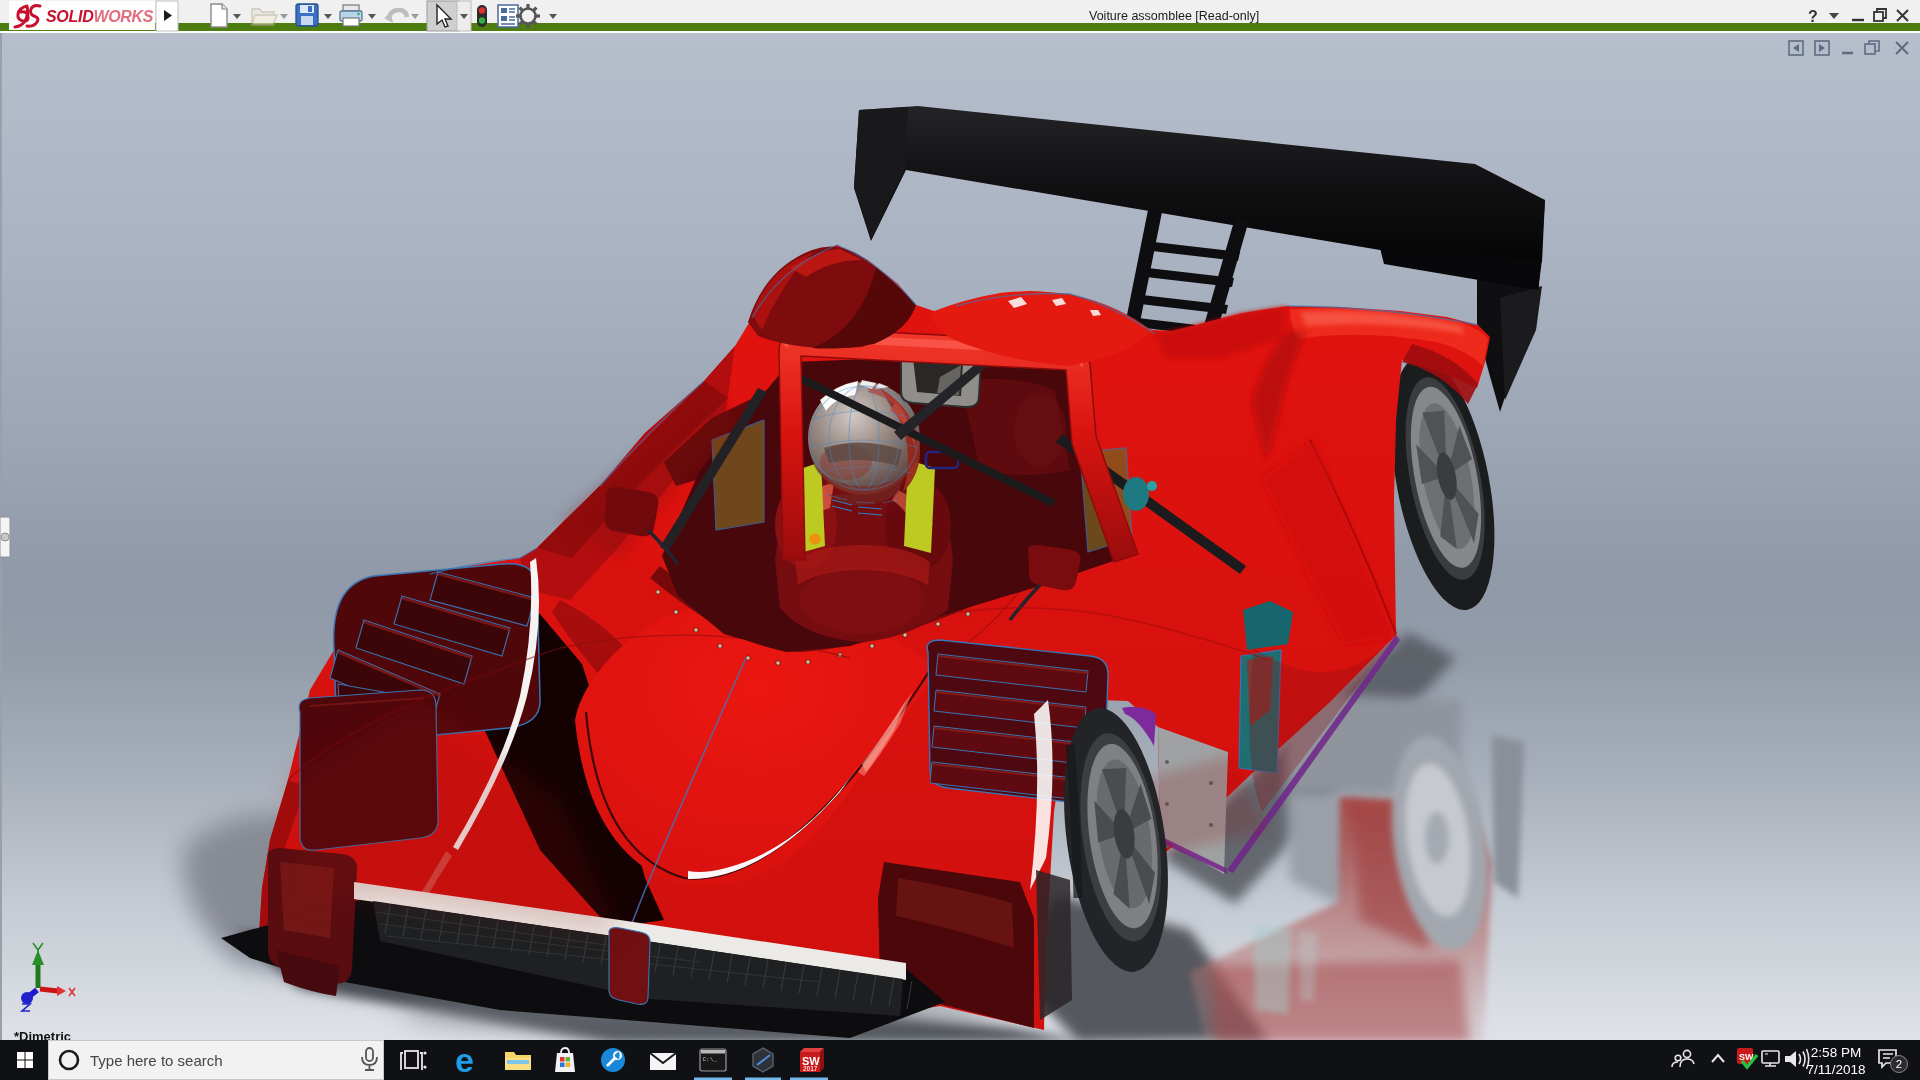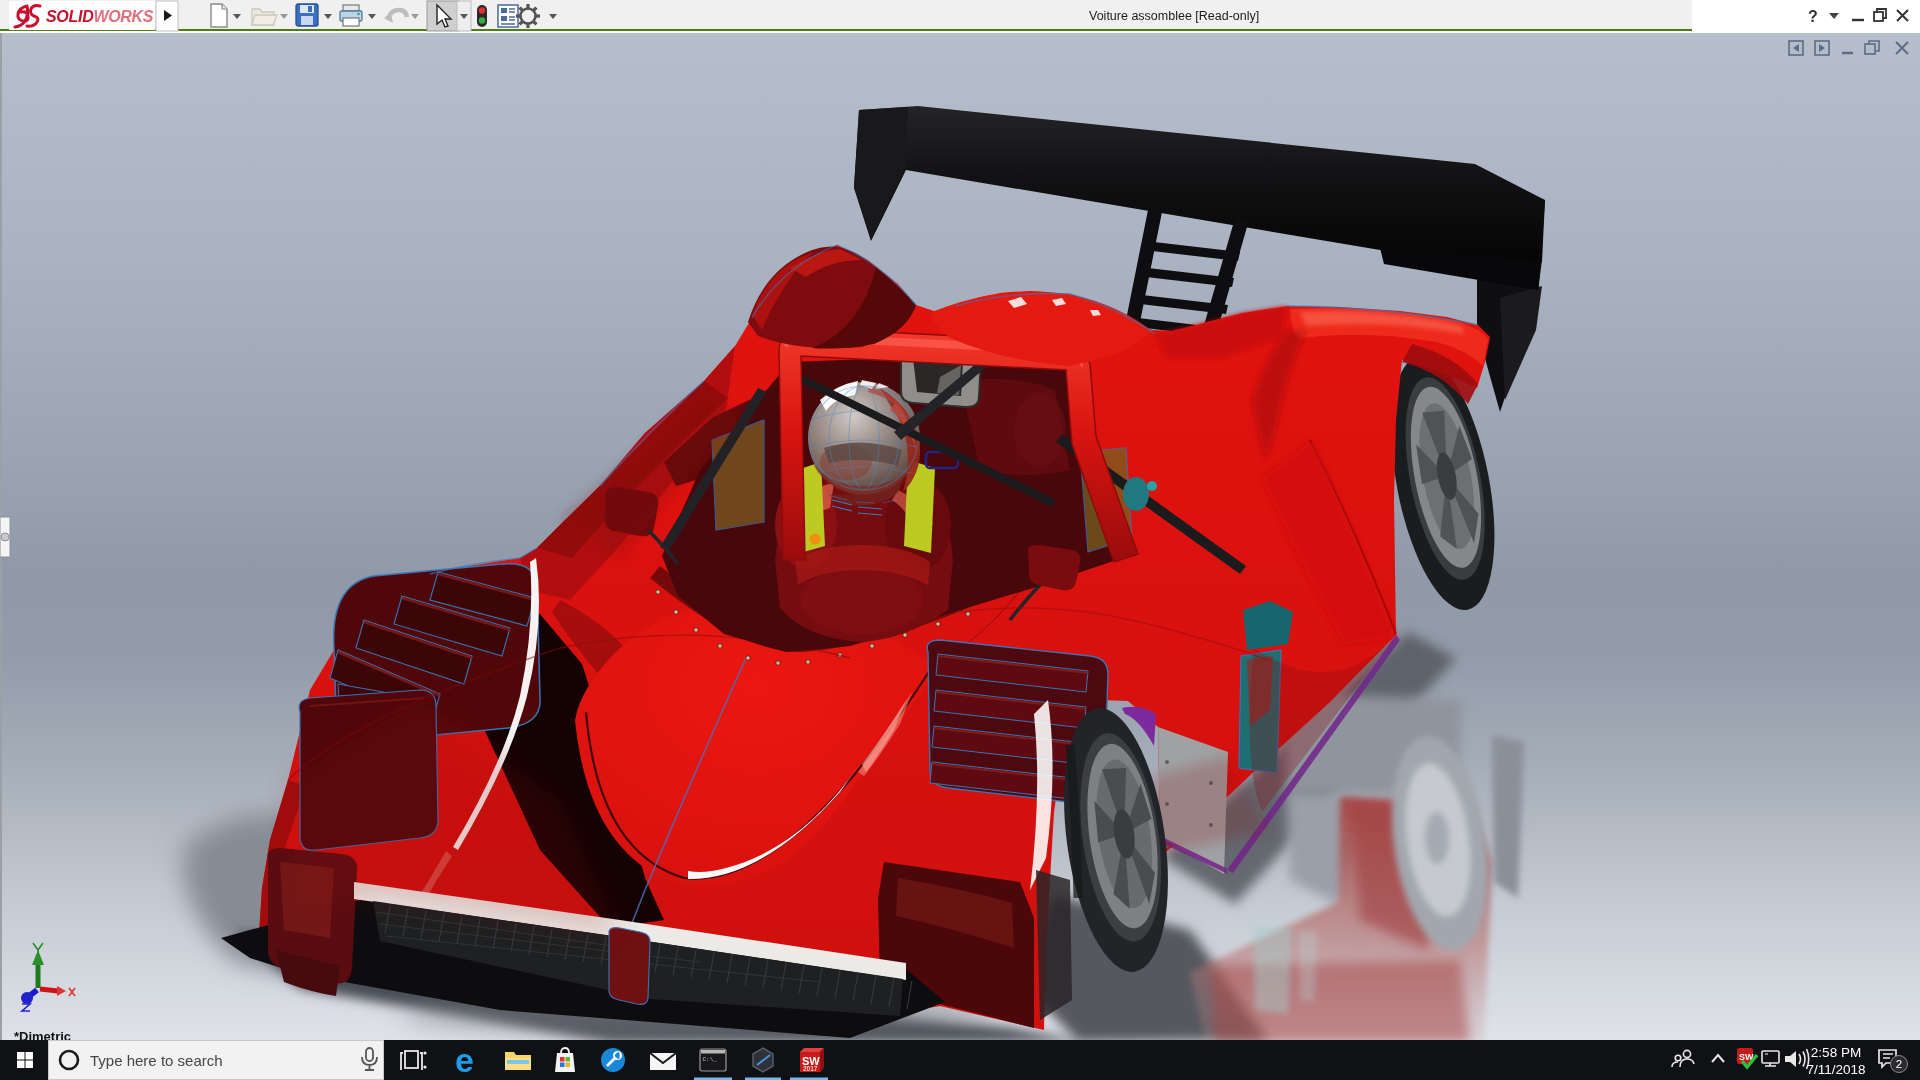--- a/index.html
+++ b/index.html
@@ -1,19 +1,19 @@
 <!DOCTYPE html>
 <html><head>
 <meta charset="utf-8">
 <style>
   html,body{margin:0;padding:0;width:1920px;height:1080px;overflow:hidden;background:#fff;
     font-family:"Liberation Sans",sans-serif;}
   #stage{position:absolute;left:0;top:0;width:1920px;height:1080px;}
   
-  #titlebar{position:absolute;left:0;top:0;width:1692px;height:31px;background:#f0f0f1;border-bottom:2px solid #4d7c0f;box-sizing:border-box;}
+  #titlebar{position:absolute;left:0;top:0;width:1920px;height:31px;background:#f0f0f1;border-bottom:8px solid #4d7c0f;box-sizing:border-box;}
   #title-text{position:absolute;left:1089px;top:9px;font-size:12.5px;color:#1b1b1b;}
   
   #viewport{position:absolute;left:0;top:33px;width:1920px;height:1007px;
     background:linear-gradient(180deg,#b6becc 0%,#aab3c2 22%,#9aa4b3 42%,#8f99a8 54%,#939ca9 62%,#a6aeb9 73%,#c6ccd4 87%,#dfe2e8 100%);}
   
   #taskbar{position:absolute;left:0;top:1040px;width:1920px;height:48px;background:#101114;}
   #searchbox{position:absolute;left:48px;top:0px;width:336px;height:40px;background:#f2f2f2;border:1px solid #c8c8c8;box-sizing:border-box;}
   #searchtext{position:absolute;left:90px;top:12px;font-size:15px;color:#454545;}
 </style>
 </head>

